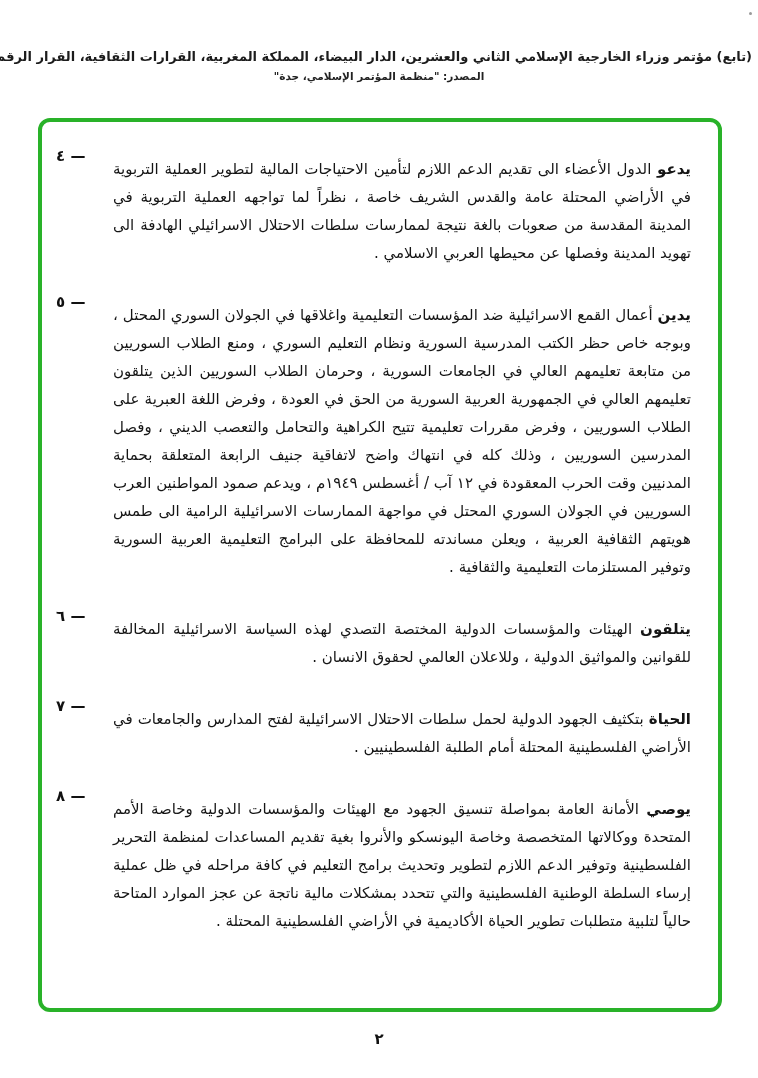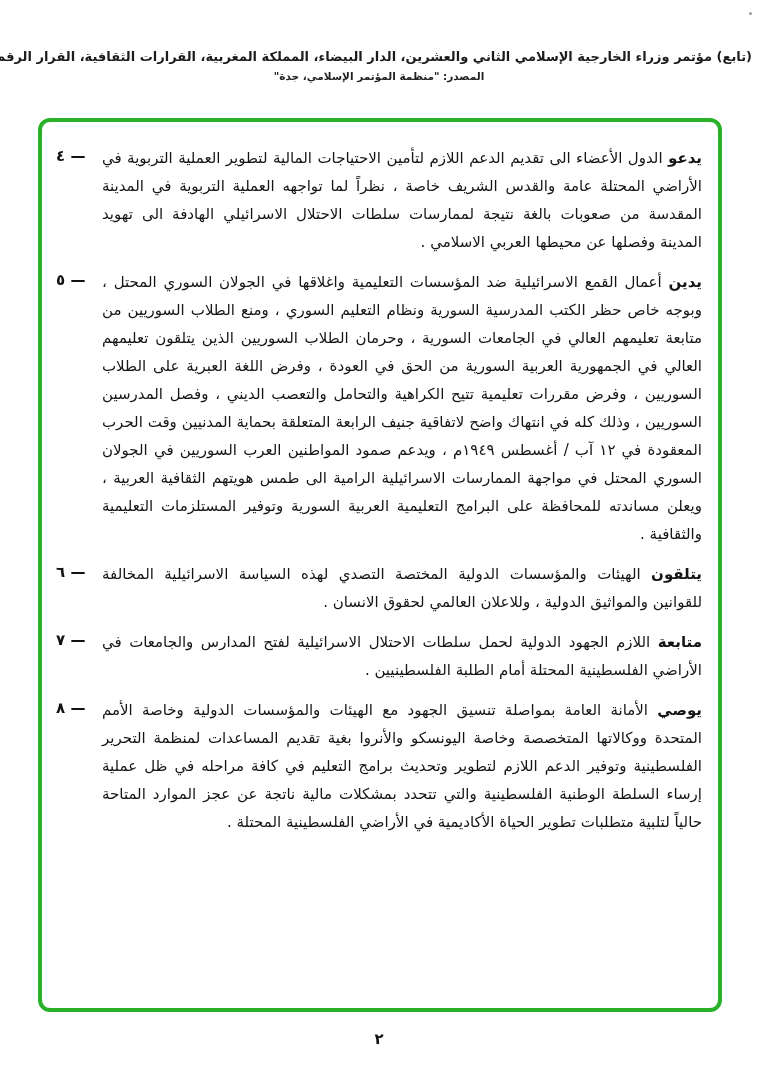--- a/index.html
+++ b/index.html
@@ -72,21 +72,21 @@
     white-space: nowrap;
     color: #111;
   }
   .item-text {
     flex: 1;
     direction: rtl;
     text-align: justify;
     font-size: 15px;
     line-height: 28px;
     color: #151515;
-    margin: 0;
+    margin: 11px;
   }
   .lead {
     font-weight: bold;
   }
 
   .page-number {
     position: absolute;
     left: 0;
     right: 0;
     top: 1030px;
@@ -118,21 +118,21 @@
     <p class="item-text"><span class="lead">يدين</span> <span>أعمال القمع الاسرائيلية ضد المؤسسات التعليمية واغلاقها في الجولان السوري المحتل ، وبوجه خاص حظر الكتب المدرسية السورية ونظام التعليم السوري ، ومنع الطلاب السوريين من متابعة تعليمهم العالي في الجامعات السورية ، وحرمان الطلاب السوريين الذين يتلقون تعليمهم العالي في الجمهورية العربية السورية من الحق في العودة ، وفرض اللغة العبرية على الطلاب السوريين ، وفرض مقررات تعليمية تتيح الكراهية والتحامل والتعصب الديني ، وفصل المدرسين السوريين ، وذلك كله في انتهاك واضح لاتفاقية جنيف الرابعة المتعلقة بحماية المدنيين وقت الحرب المعقودة في ١٢ آب / أغسطس ١٩٤٩م ، ويدعم صمود المواطنين العرب السوريين في الجولان السوري المحتل في مواجهة الممارسات الاسرائيلية الرامية الى طمس هويتهم الثقافية العربية ، ويعلن مساندته للمحافظة على البرامج التعليمية العربية السورية وتوفير المستلزمات التعليمية والثقافية .</span></p>
   </div>
 
   <div class="item">
     <div class="item-marker">٦ —</div>
     <p class="item-text"><span class="lead">يتلقون</span> <span>الهيئات والمؤسسات الدولية المختصة التصدي لهذه السياسة الاسرائيلية المخالفة للقوانين والمواثيق الدولية ، وللاعلان العالمي لحقوق الانسان .</span></p>
   </div>
 
   <div class="item">
     <div class="item-marker">٧ —</div>
-    <p class="item-text"><span class="lead">متابعة</span> <span>اللازم الجهود الدولية لحمل سلطات الاحتلال الاسرائيلية لفتح المدارس والجامعات في الأراضي الفلسطينية المحتلة أمام الطلبة الفلسطينيين .</span></p>
+    <p class="item-text"><span class="lead">الحياة</span> <span>بتكثيف الجهود الدولية لحمل سلطات الاحتلال الاسرائيلية لفتح المدارس والجامعات في الأراضي الفلسطينية المحتلة أمام الطلبة الفلسطينيين .</span></p>
   </div>
 
   <div class="item">
     <div class="item-marker">٨ —</div>
     <p class="item-text"><span class="lead">يوصي</span> <span>الأمانة العامة بمواصلة تنسيق الجهود مع الهيئات والمؤسسات الدولية وخاصة الأمم المتحدة ووكالاتها المتخصصة وخاصة اليونسكو والأنروا بغية تقديم المساعدات لمنظمة التحرير الفلسطينية وتوفير الدعم اللازم لتطوير وتحديث برامج التعليم في كافة مراحله في ظل عملية إرساء السلطة الوطنية الفلسطينية والتي تتحدد بمشكلات مالية ناتجة عن عجز الموارد المتاحة حالياً لتلبية متطلبات تطوير الحياة الأكاديمية في الأراضي الفلسطينية المحتلة .</span></p>
   </div>
 
 </main>
 
 <div class="page-number">٢</div>

